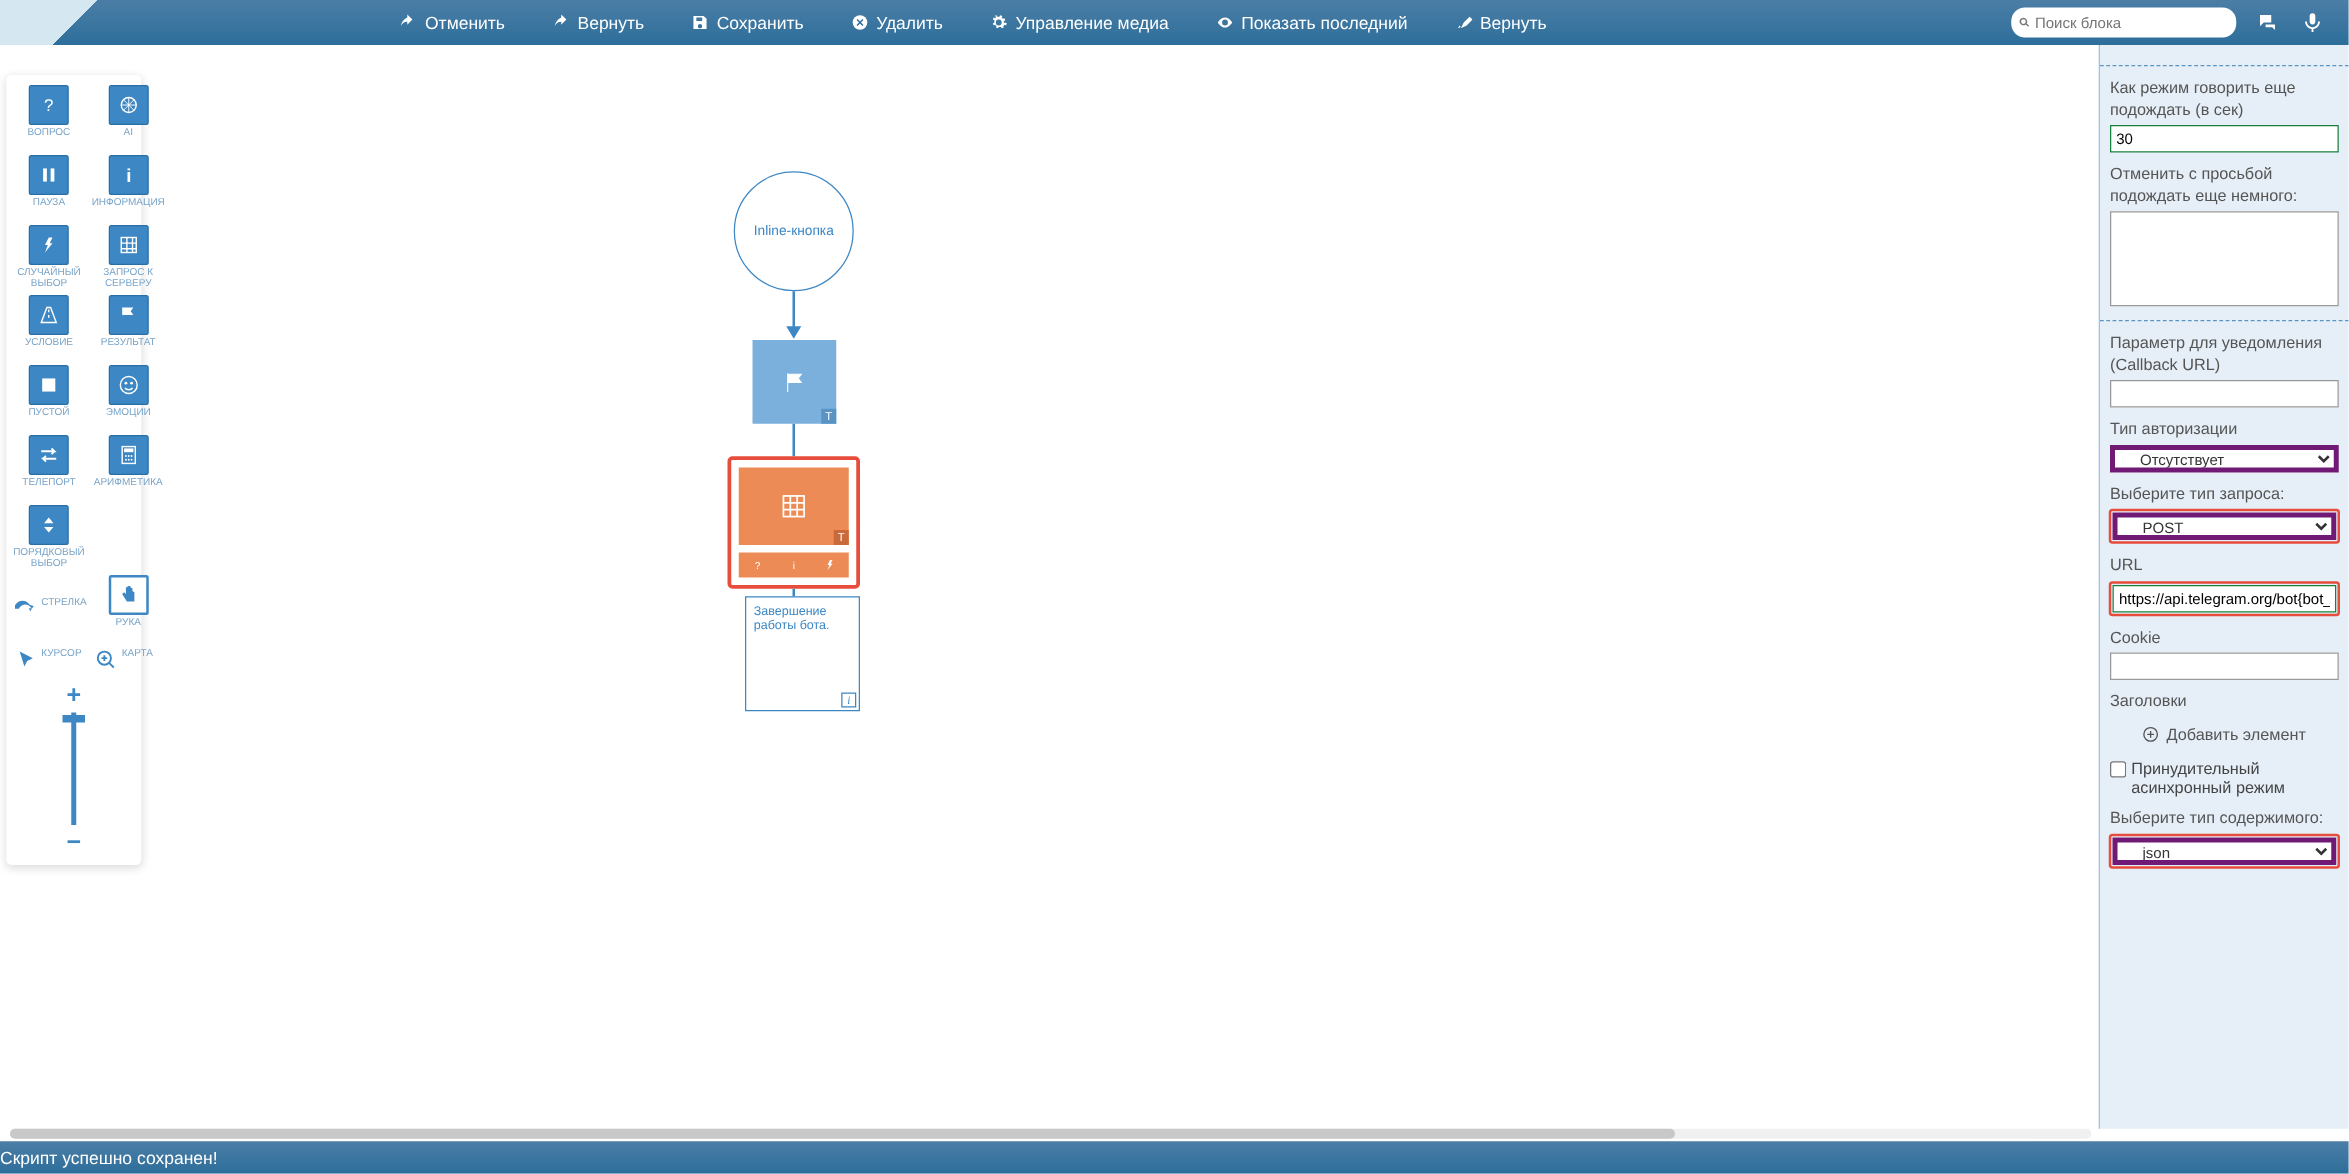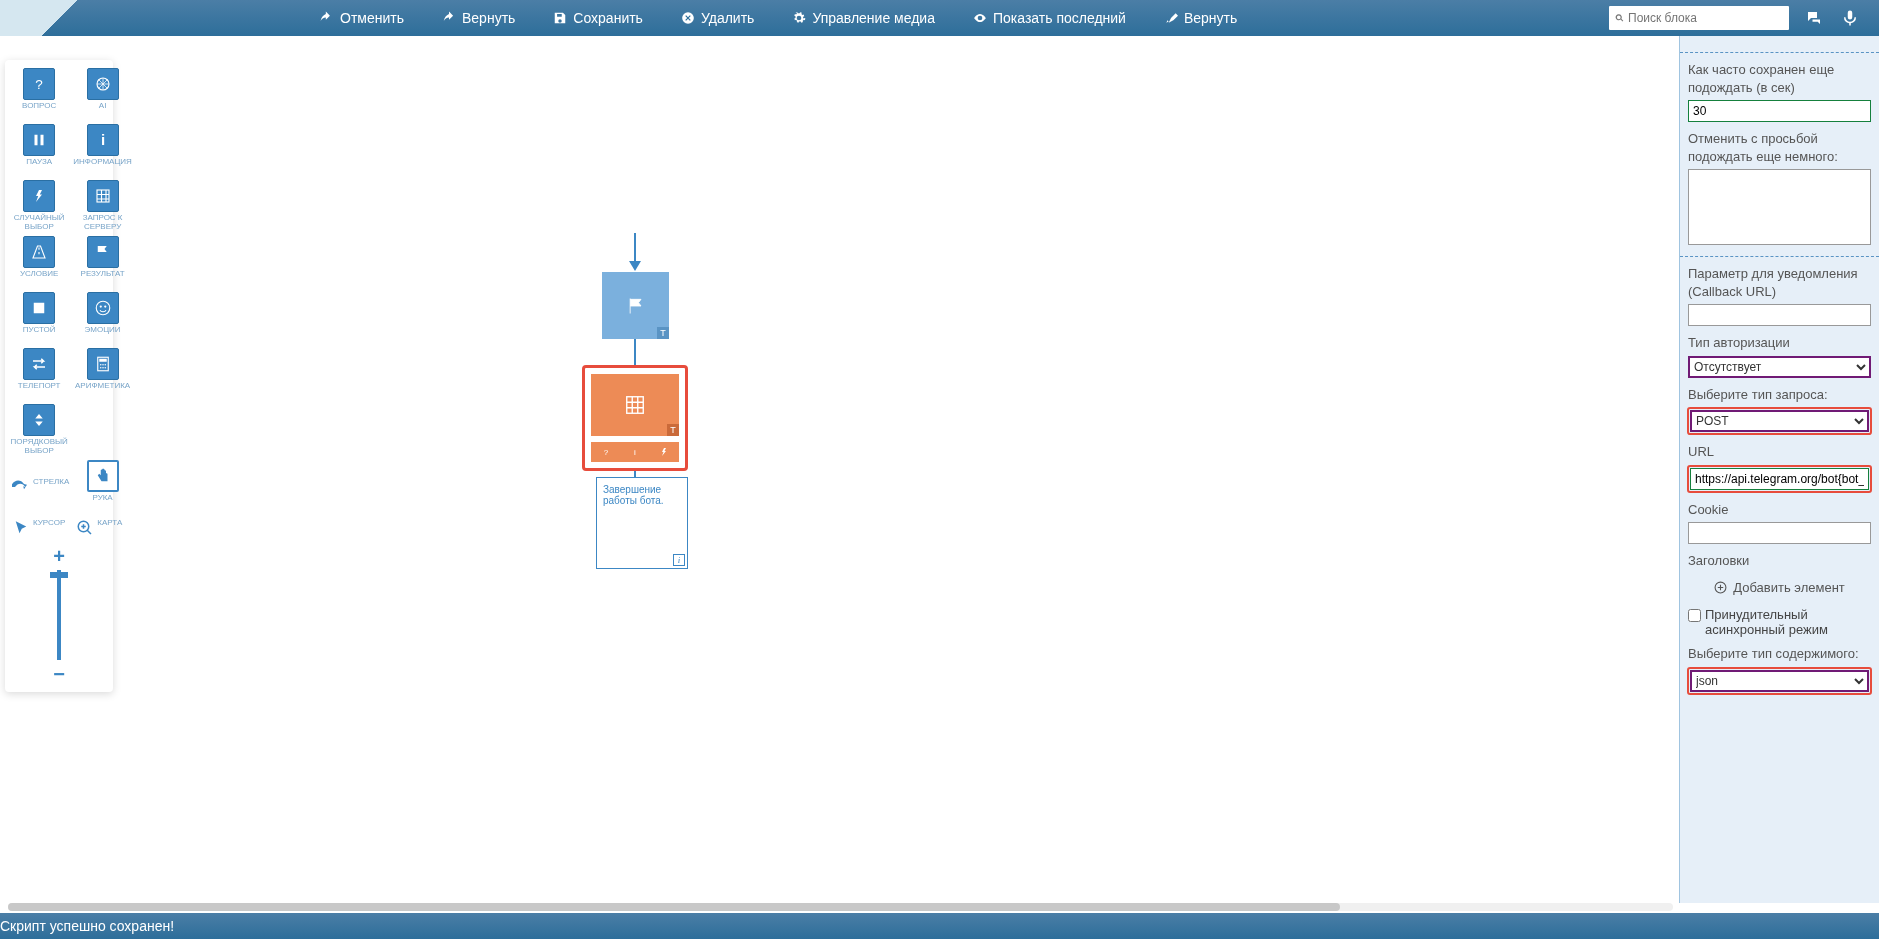--- a/index.html
+++ b/index.html
@@ -2,21 +2,21 @@
 <html><head>
 <meta charset="utf-8">
 <style>
 *{box-sizing:border-box;margin:0;padding:0;font-family:Arial,Helvetica,sans-serif}
 body{width:1879px;height:939px;overflow:hidden;background:#fff;position:relative;font-size:13px;color:#333}
 .topbar{height:36px;background:linear-gradient(#4b7ea6,#2d6e9a);display:flex;align-items:center;color:#fff;position:relative;z-index:10}
 .topbar-corner{width:120px;height:36px;background:linear-gradient(135deg,#d5e7f0 0%,#d5e7f0 50%,transparent 50%);position:absolute;left:0;top:0}
 .topbar-actions{display:flex;gap:38px;margin-left:320px;align-items:center}
 .topbar-btn{display:flex;align-items:center;gap:6px;font-size:14px;color:#fff;cursor:pointer}
 .topbar-btn svg{width:14px;height:14px;fill:#fff}
-.search-wrap{margin-left:auto;margin-right:90px;width:180px;height:24px;background:#fff;border-radius:1px;display:flex;align-items:center;padding:0 6px}
+.search-wrap{margin-left:auto;margin-right:90px;width:180px;height:24px;background:#fff;border-radius:11px;display:flex;align-items:center;padding:0 6px}
 .search-wrap svg{width:12px;height:12px;fill:#777}
 .search-wrap input{border:none;outline:none;font-size:12px;flex:1;margin-left:4px;color:#333}
 .topbar-right{position:absolute;right:20px;display:flex;gap:18px;align-items:center}
 .topbar-right svg{width:18px;height:18px;fill:#fff}
 
 .palette{position:absolute;left:5px;top:60px;width:108px;background:#fff;border-radius:4px;box-shadow:0 2px 8px rgba(0,0,0,.15);padding:8px 4px;z-index:5}
 .palette-grid{display:grid;grid-template-columns:1fr 1fr;gap:2px 4px}
 .pal-item{display:flex;flex-direction:column;align-items:center;cursor:pointer}
 .pal-icon{width:32px;height:32px;background:#3c87c4;border:1px solid #2a6fa3;border-radius:2px;display:flex;align-items:center;justify-content:center}
 .pal-icon.selected{background:#fff;border:2px solid #3c87c4}
@@ -49,21 +49,21 @@
 .block2-bar svg{width:12px;height:12px;fill:#fff}
 
 .note-block{position:absolute;left:596px;top:441px;width:92px;height:92px;border:1px solid #3c87c4;background:#fff;padding:6px;font-size:10px;color:#3c87c4;position:absolute}
 .note-block .info-tag{position:absolute;right:2px;bottom:2px;width:12px;height:12px;border:1px solid #3c87c4;font-size:9px;color:#3c87c4;display:flex;align-items:center;justify-content:center;font-style:italic;font-family:serif}
 
 .sidepanel{position:absolute;right:0;top:36px;width:200px;bottom:36px;background:#e6eff8;border-left:1px solid #a0c4e0;padding:8px;overflow-y:auto;font-size:13px;color:#444}
 .sidepanel hr{border:none;border-top:1px dashed #5a94c4;margin:8px -8px}
 .sp-label{font-size:13px;margin:8px 0 4px;color:#555;line-height:1.35}
 .sp-input{width:100%;height:22px;border:1px solid #15803d;background:#fff;font-size:12px;padding:0 4px;outline:none}
 .sp-textarea{width:100%;height:76px;border:1px solid #999;background:#fff;resize:none;outline:none}
-.sp-select{width:100%;height:22px;border:2px solid #701a75;background:#fff;font-size:12px;padding:0 0;color:#333;outline:none}
+.sp-select{width:100%;height:22px;border:4px solid #701a75;background:#fff;font-size:12px;padding:0 16px;color:#333;outline:none}
 .hl-box{border:2px solid #e74c3c;border-radius:3px;padding:1px;margin:0 -1px}
 .sp-add{display:flex;align-items:center;justify-content:center;gap:6px;font-size:13px;padding:6px 0;cursor:pointer;color:#555}
 .sp-add svg{width:13px;height:13px;fill:#555}
 .sp-check{display:flex;align-items:flex-start;gap:4px;margin-top:6px}
 .sp-check input{margin-top:2px}
 
 .footer{position:absolute;left:0;right:0;bottom:0;height:26px;background:linear-gradient(#4b7ea6,#2d6e9a);color:#fff;display:flex;align-items:center;font-size:14px}
 .canvas-scroll{position:absolute;left:8px;right:206px;bottom:28px;height:8px;background:#f0f0f0;border-radius:4px}
 .canvas-scroll-thumb{width:80%;height:100%;background:#c8c8c8;border-radius:4px}
 </style>
@@ -291,20 +291,23 @@
   <div class="zoom-ctrl">
     <div class="sign">+</div>
     <div class="zoom-track">
         <div class="zoom-thumb"></div>
       </div>
     <div class="sign">−</div>
   </div>
 </div>
 
 <div class="canvas">
+  <div class="start-node">
+      <span>Inline-кнопка</span>
+    </div>
   <div class="arrow-seg" style="left:634px;top:197px;width:2px;height:30px"></div>
   <div class="arrowhead" style="left:629px;top:225px"></div>
   <div class="block1">
     <svg viewBox="0 0 24 24">
         <path d="M5 3v18M5 4h13l-3 4 3 4H5" stroke="#fff" stroke-width="1"></path>
       </svg>
     <div class="tag">T</div>
   </div>
   <div class="arrow-seg" style="left:634px;top:303px;width:2px;height:26px"></div>
   <div class="block2-wrap">
@@ -333,21 +336,21 @@
     <div class="info-tag">i</div>
   </div>
 </div>
 
 <div class="canvas-scroll">
     <div class="canvas-scroll-thumb"></div>
   </div>
 
 <div class="sidepanel">
   <hr>
-  <div class="sp-label">Как часто сохранен еще подождать (в сек)</div>
+  <div class="sp-label">Как режим говорить еще подождать (в сек)</div>
   <input class="sp-input" value="30" style="">
   <div class="sp-label">Отменить с просьбой подождать еще немного:</div>
   <textarea class="sp-textarea" style=""></textarea>
   <hr>
   <div class="sp-label">Параметр для уведомления (Callback URL)</div>
   <input class="sp-input" style="border-color: rgb(153, 153, 153);">
   <div class="sp-label">Тип авторизации</div>
   <select class="sp-select"><option>Отсутствует</option></select>
   <div class="sp-label">Выберите тип запроса:</div>
   <div class="hl-box"><select class="sp-select"><option>POST</option></select></div>

